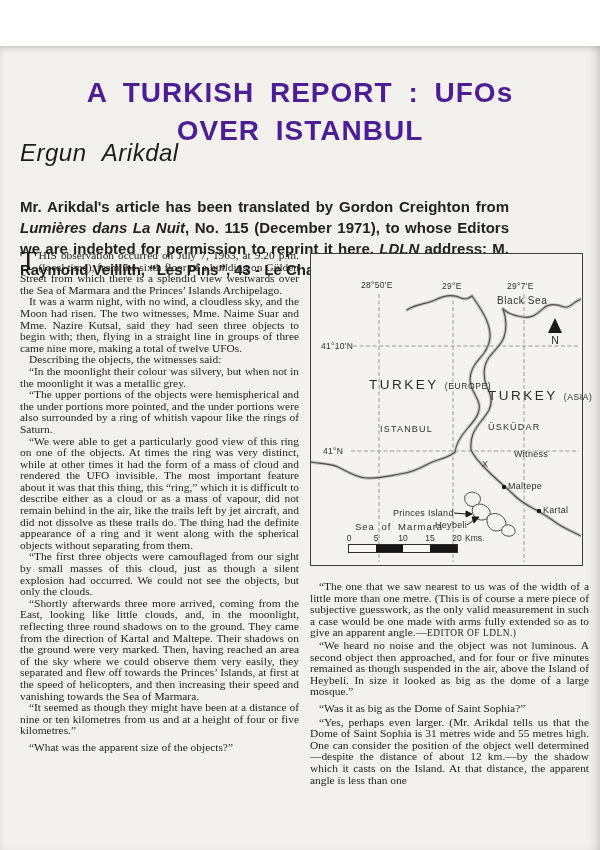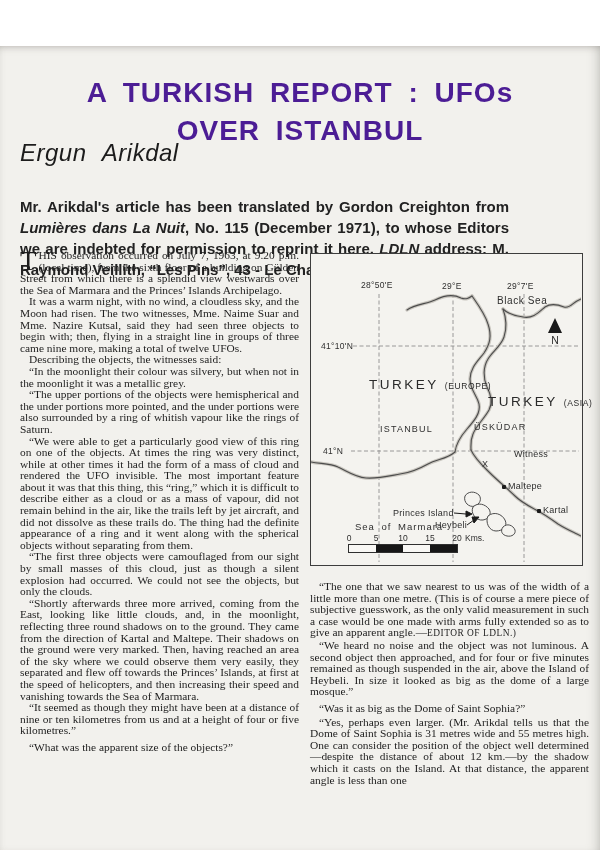--- a/index.html
+++ b/index.html
@@ -141,23 +141,23 @@
   </svg>
 
   <span class="maplabel coord" style="left:50px;top:26px;">28°50'E</span>
   <span class="maplabel coord" style="left:131px;top:27px;">29°E</span>
   <span class="maplabel coord" style="left:196px;top:27px;">29°7'E</span>
   <span class="maplabel coord" style="left:10px;top:87px;">41°10'N</span>
   <span class="maplabel coord" style="left:12px;top:192px;">41°N</span>
   <span class="maplabel place" style="left:186px;top:41px;font-size:10px;letter-spacing:.6px;">Black Sea</span>
   <span class="maplabel north-n" style="left:237px;top:80px;">N</span>
   <span class="maplabel region" style="left:58px;top:123px;"><span>TURKEY</span> <span class="sub">(EUROPE)</span></span>
-  <span class="maplabel region" style="left:177px;top:140px;"><span>TURKEY</span> <span class="sub">(ASIA)</span></span>
+  <span class="maplabel region" style="left:177px;top:134px;"><span>TURKEY</span> <span class="sub">(ASIA)</span></span>
   <span class="maplabel city" style="left:69px;top:170px;">ISTANBUL</span>
-  <span class="maplabel city" style="left:163px;top:168px;">ÜSKÜDAR</span>
+  <span class="maplabel city" style="left:177px;top:168px;">ÜSKÜDAR</span>
   <span class="maplabel place" style="left:167px;top:195px;padding-left:36px;">Witness</span>
   <span class="maplabel place" style="left:171px;top:205px;">X</span>
   <span class="maplabel seaname" style="left:44px;top:232px;margin-top:35px;">Sea of Marmara</span>
   <span class="dot" style="left:191px;top:231px;"></span>
   <span class="maplabel place" style="left:197px;top:227px;">Maltepe</span>
   <span class="dot" style="left:226px;top:255px;"></span>
   <span class="maplabel place" style="left:232px;top:251px;">Kartal</span>
   <span class="maplabel place" style="left:82px;top:254px;">Princes Island</span>
   <span class="maplabel place" style="left:124px;top:266px;">Heybeli</span>
 

